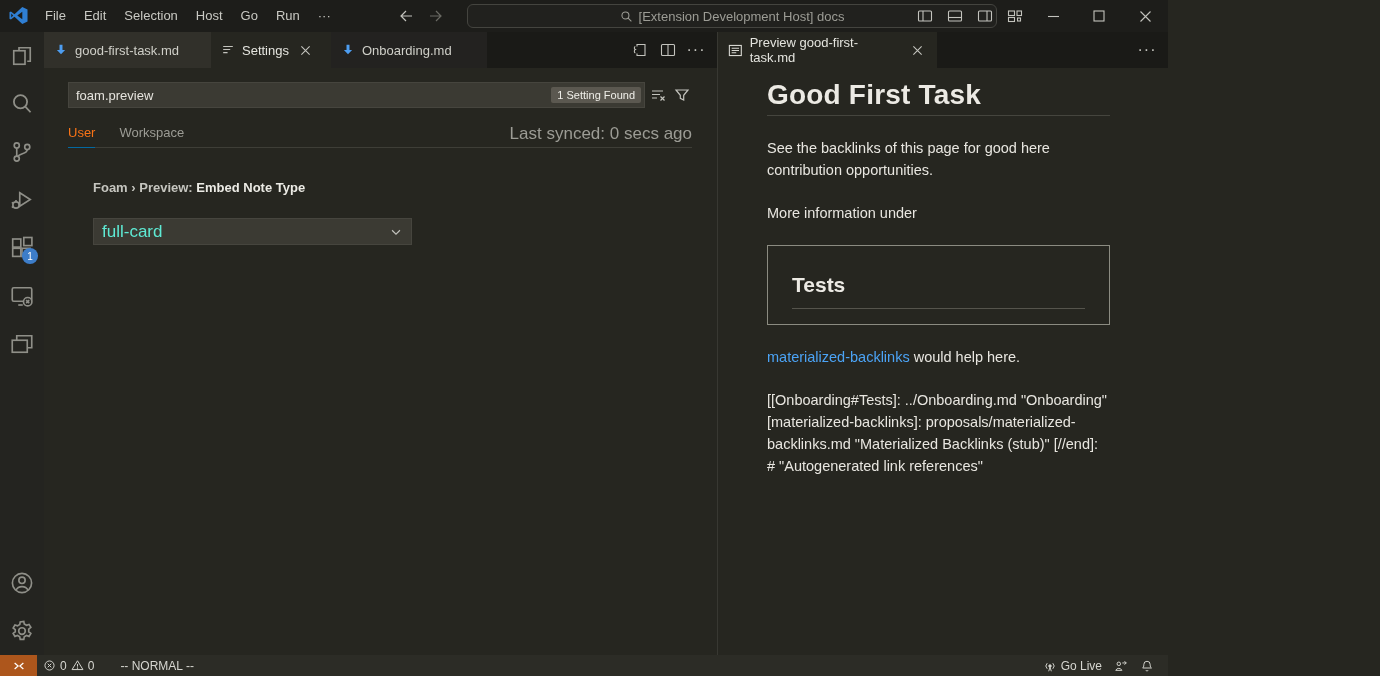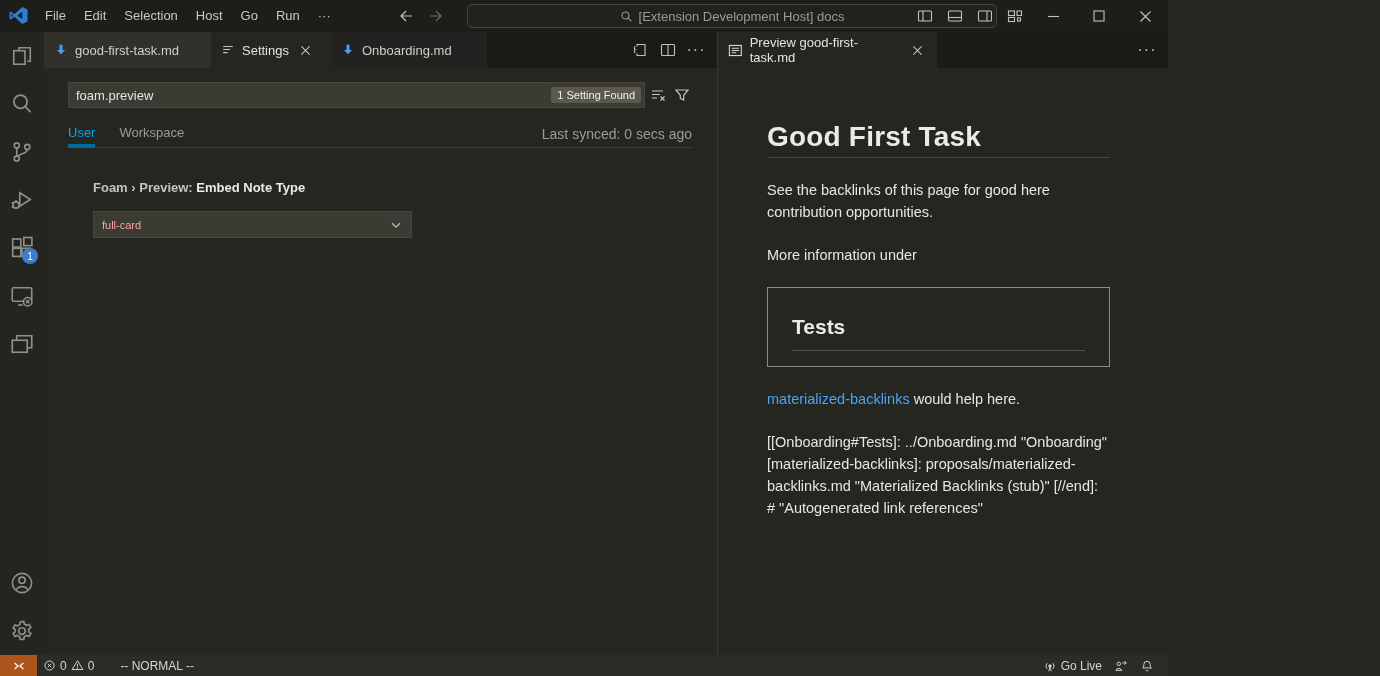--- a/index.html
+++ b/index.html
@@ -43,21 +43,21 @@
   
   .main{flex:1;display:flex;min-height:0;}
   .activitybar{width:44px;background:var(--activity-bg);display:flex;flex-direction:column;flex:0 0 44px;}
   .ab-item{height:48px;display:flex;align-items:center;justify-content:center;color:#8f8f88;position:relative;}
   .ab-badge{position:absolute;right:6px;bottom:8px;width:16px;height:16px;border-radius:50%;background:var(--badge-blue);color:#fff;font-size:10px;display:flex;align-items:center;justify-content:center;}
   .ab-spacer{flex:1;}
 
   .group{display:flex;flex-direction:column;min-width:0;}
   .g1{width:673px;flex:0 0 673px;}
   .g-divider{width:1px;background:#383832;flex:0 0 1px;}
-  .g2{flex:1;gap:42px;}
+  .g2{flex:1;}
 
   .tabbar{height:36px;background:var(--strip-bg);display:flex;align-items:stretch;flex:0 0 36px;}
   .tab{display:flex;align-items:center;gap:7px;padding:0 10px;font-size:13px;color:#cfcfc8;}
   .tab .close{width:20px;height:20px;display:flex;align-items:center;justify-content:center;border-radius:4px;color:#c3c3bd;}
   .tab1{background:var(--tab-inactive1);width:167px;}
   .tab2{background:var(--editor-bg);color:#e4e4de;width:120px;}
   .tab3{background:var(--tab-inactive2);width:156px;}
   .tabR{background:var(--editor-bg);color:#e4e4de;width:219px;}
   .tab-actions{margin-left:auto;display:flex;align-items:center;padding-right:8px;gap:2px;}
   .ta-ic{width:26px;height:26px;display:flex;align-items:center;justify-content:center;color:#c3c3bd;border-radius:4px;}
@@ -65,27 +65,27 @@
 
   
   .settings{flex:1;background:var(--editor-bg);padding:14px 20px 0 24px;min-height:0;}
   .s-searchrow{display:flex;align-items:center;gap:2px;}
   .s-input{width:577px;height:26px;background:var(--input-bg);border:1px solid #46453e;display:flex;align-items:center;padding:0 3px 0 7px;}
   .s-input input{flex:1;background:transparent;border:none;outline:none;color:#e6e4de;font-size:13px;font-family:"Liberation Sans",sans-serif;}
   .s-count{background:var(--badge-bg);color:#f0efe9;font-size:11px;padding:2px 6px;border-radius:2px;white-space:nowrap;}
   .s-ic{width:22px;height:22px;display:flex;align-items:center;justify-content:center;color:#c3c3bd;}
   .s-scope{margin-top:12px;height:28px;display:flex;align-items:center;border-bottom:1px solid var(--line);width:624px;}
   .scope-tab{margin-right:24px;height:28px;line-height:26px;color:var(--txt-dim);}
-  .scope-tab.active{color:#0ea5e9;border-bottom:4px solid #0369a1;}
-  .s-sync{margin-left:auto;color:var(--txt-dim);font-size:14px;}
+  .scope-tab.active{color:#f97316;border-bottom:1px solid #0369a1;}
+  .s-sync{margin-left:auto;color:var(--txt-dim);font-size:17px;}
   .s-body{padding:32px 0 0 25px;}
   .s-label{font-size:13px;}
   .s-label .pre{color:#c5c5bf;font-weight:600;}
   .s-label .name{color:#ecebe5;font-weight:700;}
-  .s-select{margin-top:16px;width:319px;height:27px;background:var(--drop-bg);border:1px solid #46453e;display:flex;align-items:center;padding:0 8px;color:#fca5a5;font-size:11px;}
+  .s-select{margin-top:23px;width:319px;height:27px;background:var(--drop-bg);border:1px solid #46453e;display:flex;align-items:center;padding:0 8px;color:#5eead4;font-size:17px;}
   .s-select .chev{margin-left:auto;color:#c3c3bd;}
 
   
   .preview{flex:1;background:var(--editor-bg);padding:0 58px 0 49px;color:var(--txt-bright);font-size:14.5px;line-height:22px;min-height:0;overflow:hidden;}
   .preview h1{font-size:28px;font-weight:600;color:#eceae4;margin-top:16px;padding-bottom:9px;border-bottom:1px solid #45453e;letter-spacing:.2px;}
   .preview p{margin:21px 0;}
   .md-card{margin-top:18px;border:1px solid #8b8b81;padding:28px 24px 15px 24px;}
   .md-card h2{font-size:21px;font-weight:600;color:#eceae4;padding-bottom:12px;border-bottom:1px solid #55544c;}
   .md-card ul{margin:16px 0 0 0;padding-left:24px;}
   .md-card li{line-height:22.5px;padding-left:4px;}

